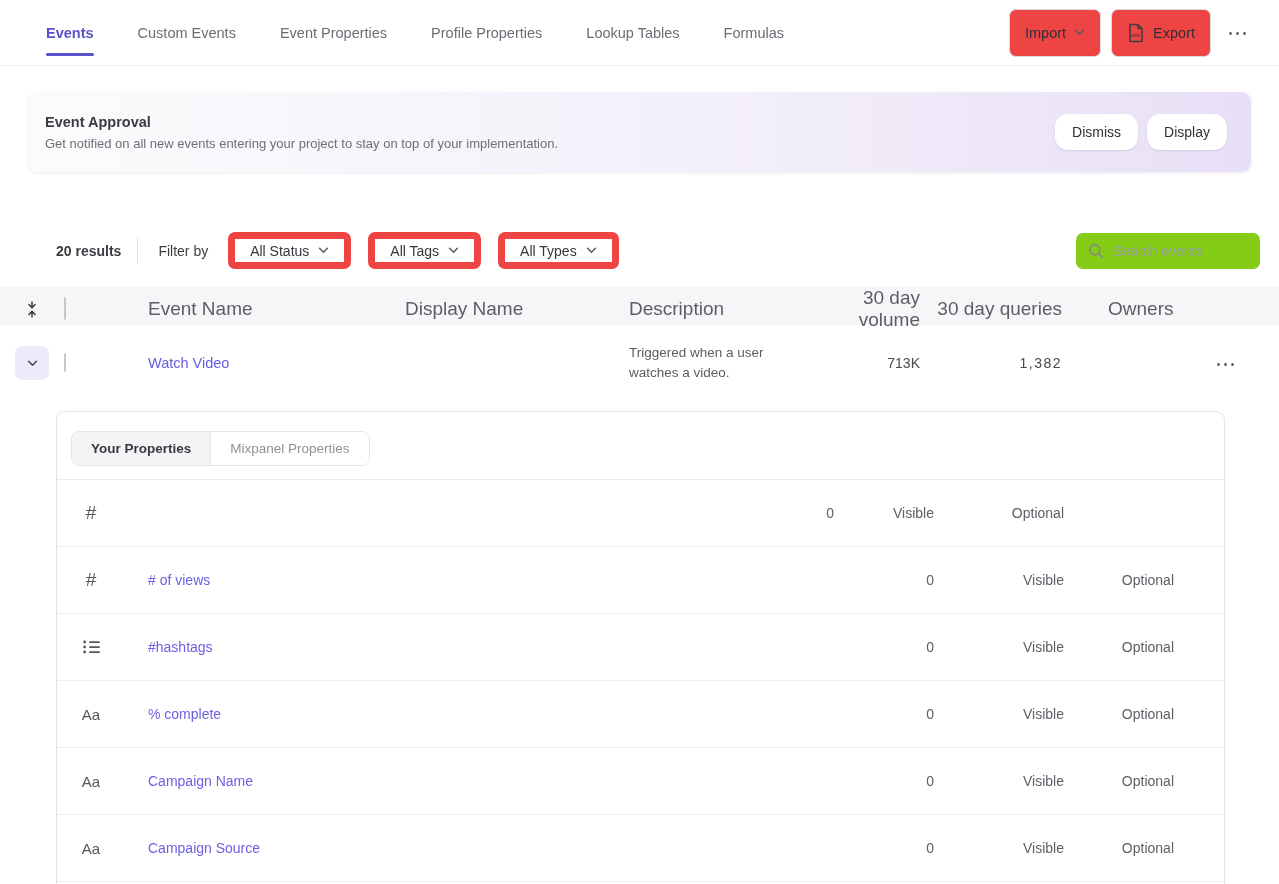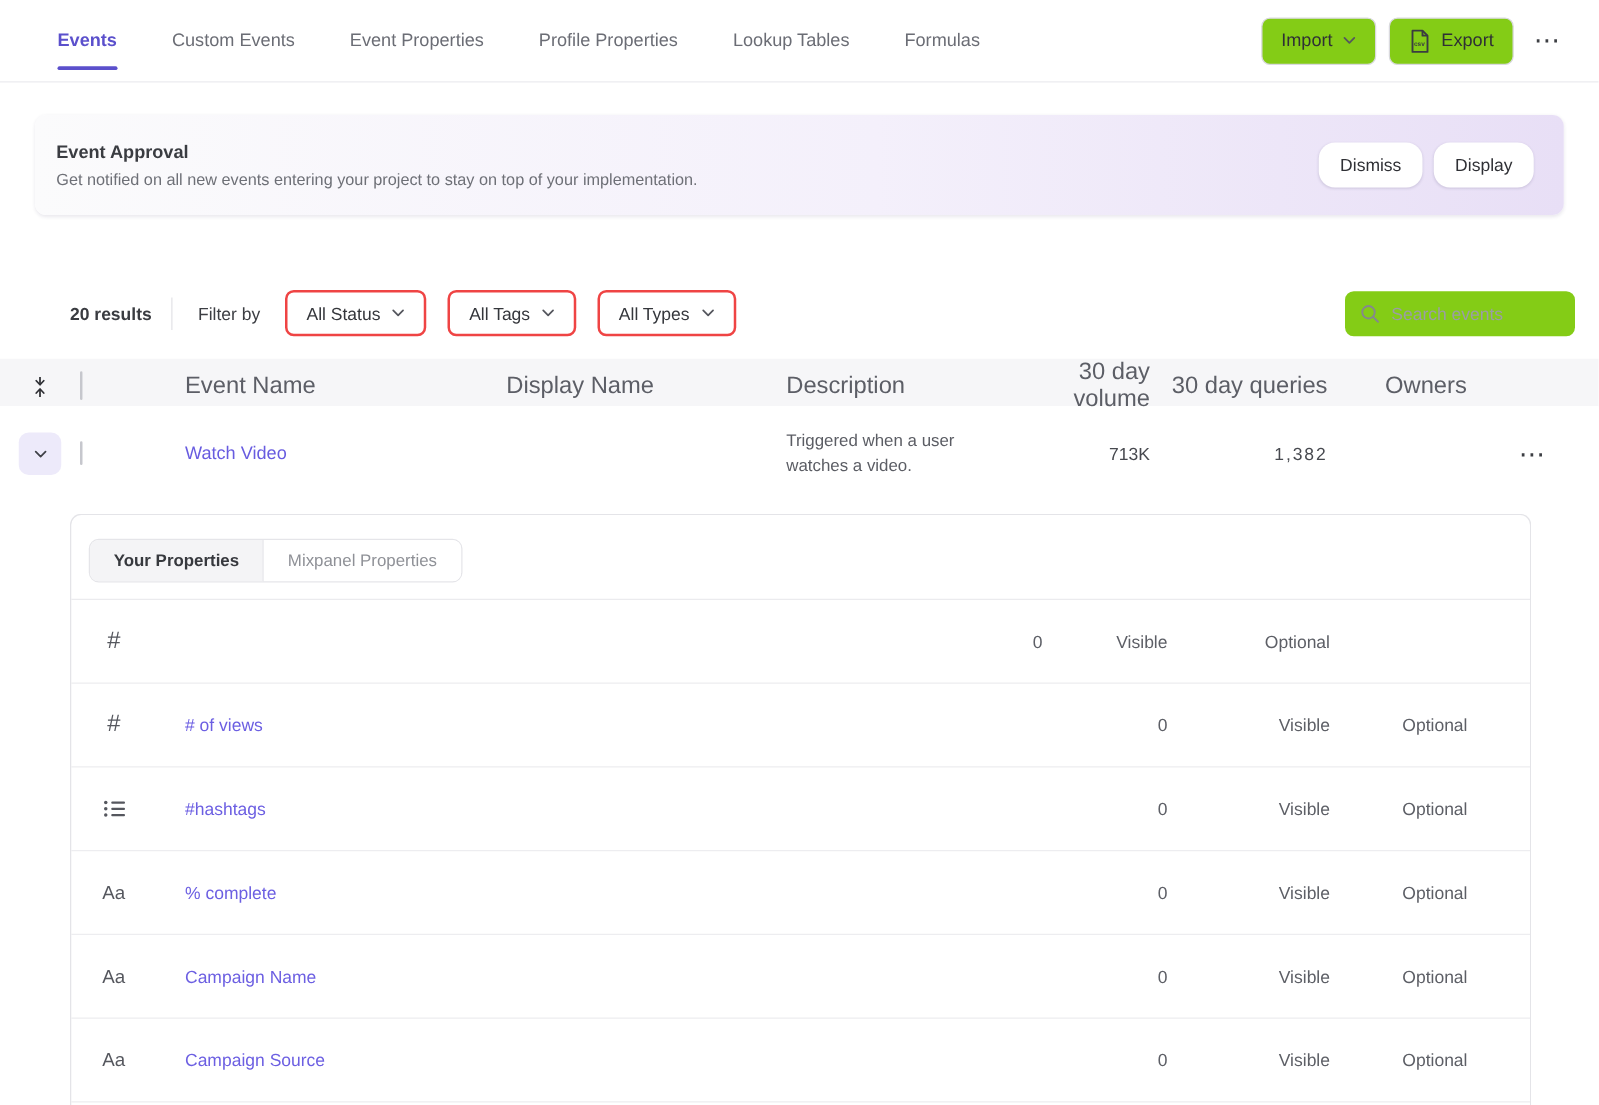--- a/index.html
+++ b/index.html
@@ -9,22 +9,22 @@
   
   .topnav { height: 66px; display: flex; align-items: stretch; border-bottom: 1px solid #ececef;
     padding: 0 24px 0 46px; background: #fff; }
   .nav-tabs { display: flex; gap: 44px; align-items: stretch; }
   .nav-tab { display: flex; align-items: center; font-size: 14.5px; color: #6b6d75;
     cursor: pointer; position: relative; font-weight: 500; white-space: nowrap; }
   .nav-tab.active { color: #5b50cc; font-weight: 700; }
   .nav-tab.active::after { content: ""; position: absolute; left: 0; right: 0; bottom: 9px;
     height: 3px; border-radius: 2px; background: #5b50cc; }
   .nav-actions { margin-left: auto; display: flex; align-items: center; gap: 10px; }
-  .btn-outline { display: inline-flex; align-items: center; gap: 8px; height: 38px;
-    padding: 0 15px; border: 1px solid #d9d9de; border-radius: 7px; background: #84cc16;
+  .btn-outline { display: inline-flex; align-items: center; gap: 8px; height: 48px;
+    padding: 0 15px; border: 1px solid #d9d9de; border-radius: 7px; background: #ef4444;
     font-size: 14.5px; font-weight: 500; color: #2f3035; cursor: pointer; }
   .more-btn { border: none; background: none; font-size: 21px; color: #3c3e43; cursor: pointer;
     padding: 4px 6px; letter-spacing: 1px; line-height: 1; }
   .chev { width: 11px; height: 7px; }
   .chev path { fill: none; stroke: #55575e; stroke-width: 1.6; stroke-linecap: round; stroke-linejoin: round; }
 
   
   .banner { margin: 26px 28px 0 28px; height: 80px; border-radius: 9px;
     background: linear-gradient(90deg, #fbfbfc 0%, #f4f0fb 55%, #e8dff6 100%);
     box-shadow: 0 1px 3px rgba(40,30,80,0.10); display: flex; align-items: center;
@@ -36,21 +36,21 @@
     box-shadow: 0 1px 2px rgba(40,30,80,0.12); font-size: 14px; font-weight: 500;
     color: #2f3035; cursor: pointer; font-family: inherit; }
 
   
   .filter-bar { margin-top: 60px; padding: 0 19px 0 56px; height: 37px; display: flex;
     align-items: center; }
   .results-count { font-size: 14px; font-weight: 700; color: #3a3c41; }
   .vdivider { width: 1px; height: 26px; background: #e3e3e7; margin: 0 20px 0 16px; }
   .filter-by { font-size: 14px; font-weight: 500; color: #3c3e43; margin-right: 20px; }
   .filter-pill { display: inline-flex; align-items: center; gap: 9px; height: 37px;
-    padding: 0 15px; border: 2px solid #ef4444; border-radius: 7px; background: #fff;
+    padding: 0 15px; border: 7px solid #ef4444; border-radius: 7px; background: #fff;
     font-size: 14px; font-weight: 500; color: #34363b; cursor: pointer; margin-right: 17px; }
   .search-box { margin-left: auto; width: 184px; height: 36px; background: #84cc16;
     border-radius: 7px; display: flex; align-items: center; padding: 0 10px 0 12px; }
   .search-box svg { flex: 0 0 auto; }
   .search-box input { border: none; outline: none; background: transparent; width: 100%;
     margin-left: 9px; font-size: 14px; color: #3a3c41; font-family: inherit; }
   .search-box input::placeholder { color: #9b9da4; }
 
   
   .tgrid { display: grid; grid-template-columns: 64px 44px 280px 224px 198px 110px 142px 130px 1fr;

